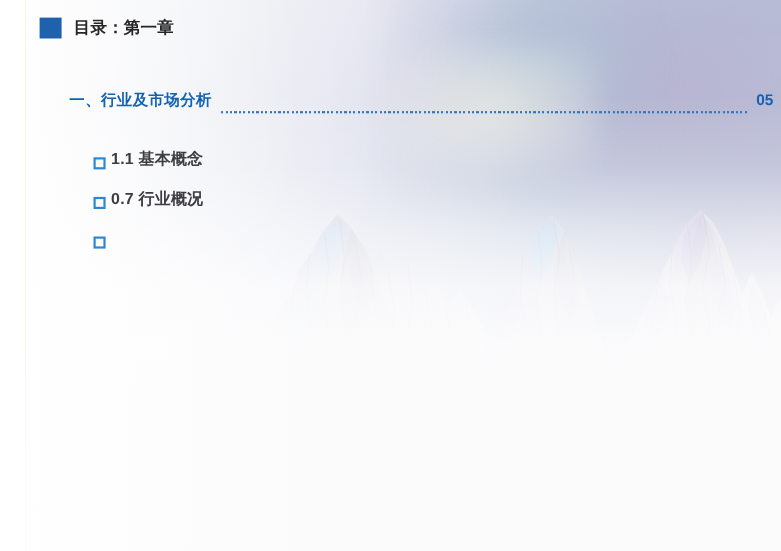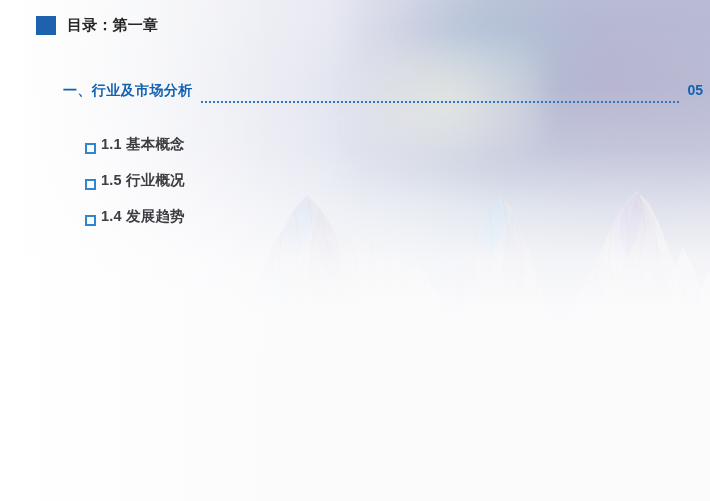--- a/index.html
+++ b/index.html
@@ -378,24 +378,23 @@
     <div class="toc-items">
 
       <div class="toc-item">
         <span class="toc-bullet"></span>
         <span class="toc-item-label">1.1 基本概念</span>
       </div>
 
 
       <div class="toc-item">
         <span class="toc-bullet"></span>
-        <span class="toc-item-label">1.5 行业概况</span>
+        <span class="toc-item-label">0.7 行业概况</span>
       </div>
 
       <div class="toc-item">
         <span class="toc-bullet"></span>
-        <span class="toc-item-label">1.4 发展趋势</span>
       </div>
 
     </div>
   </div>
 
 </div>
 
 </body></html>

